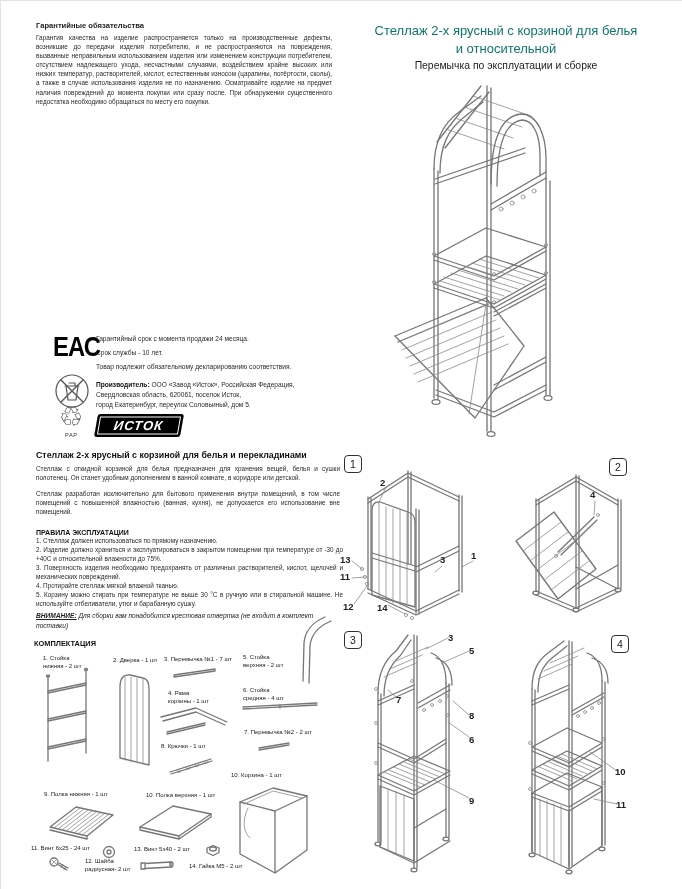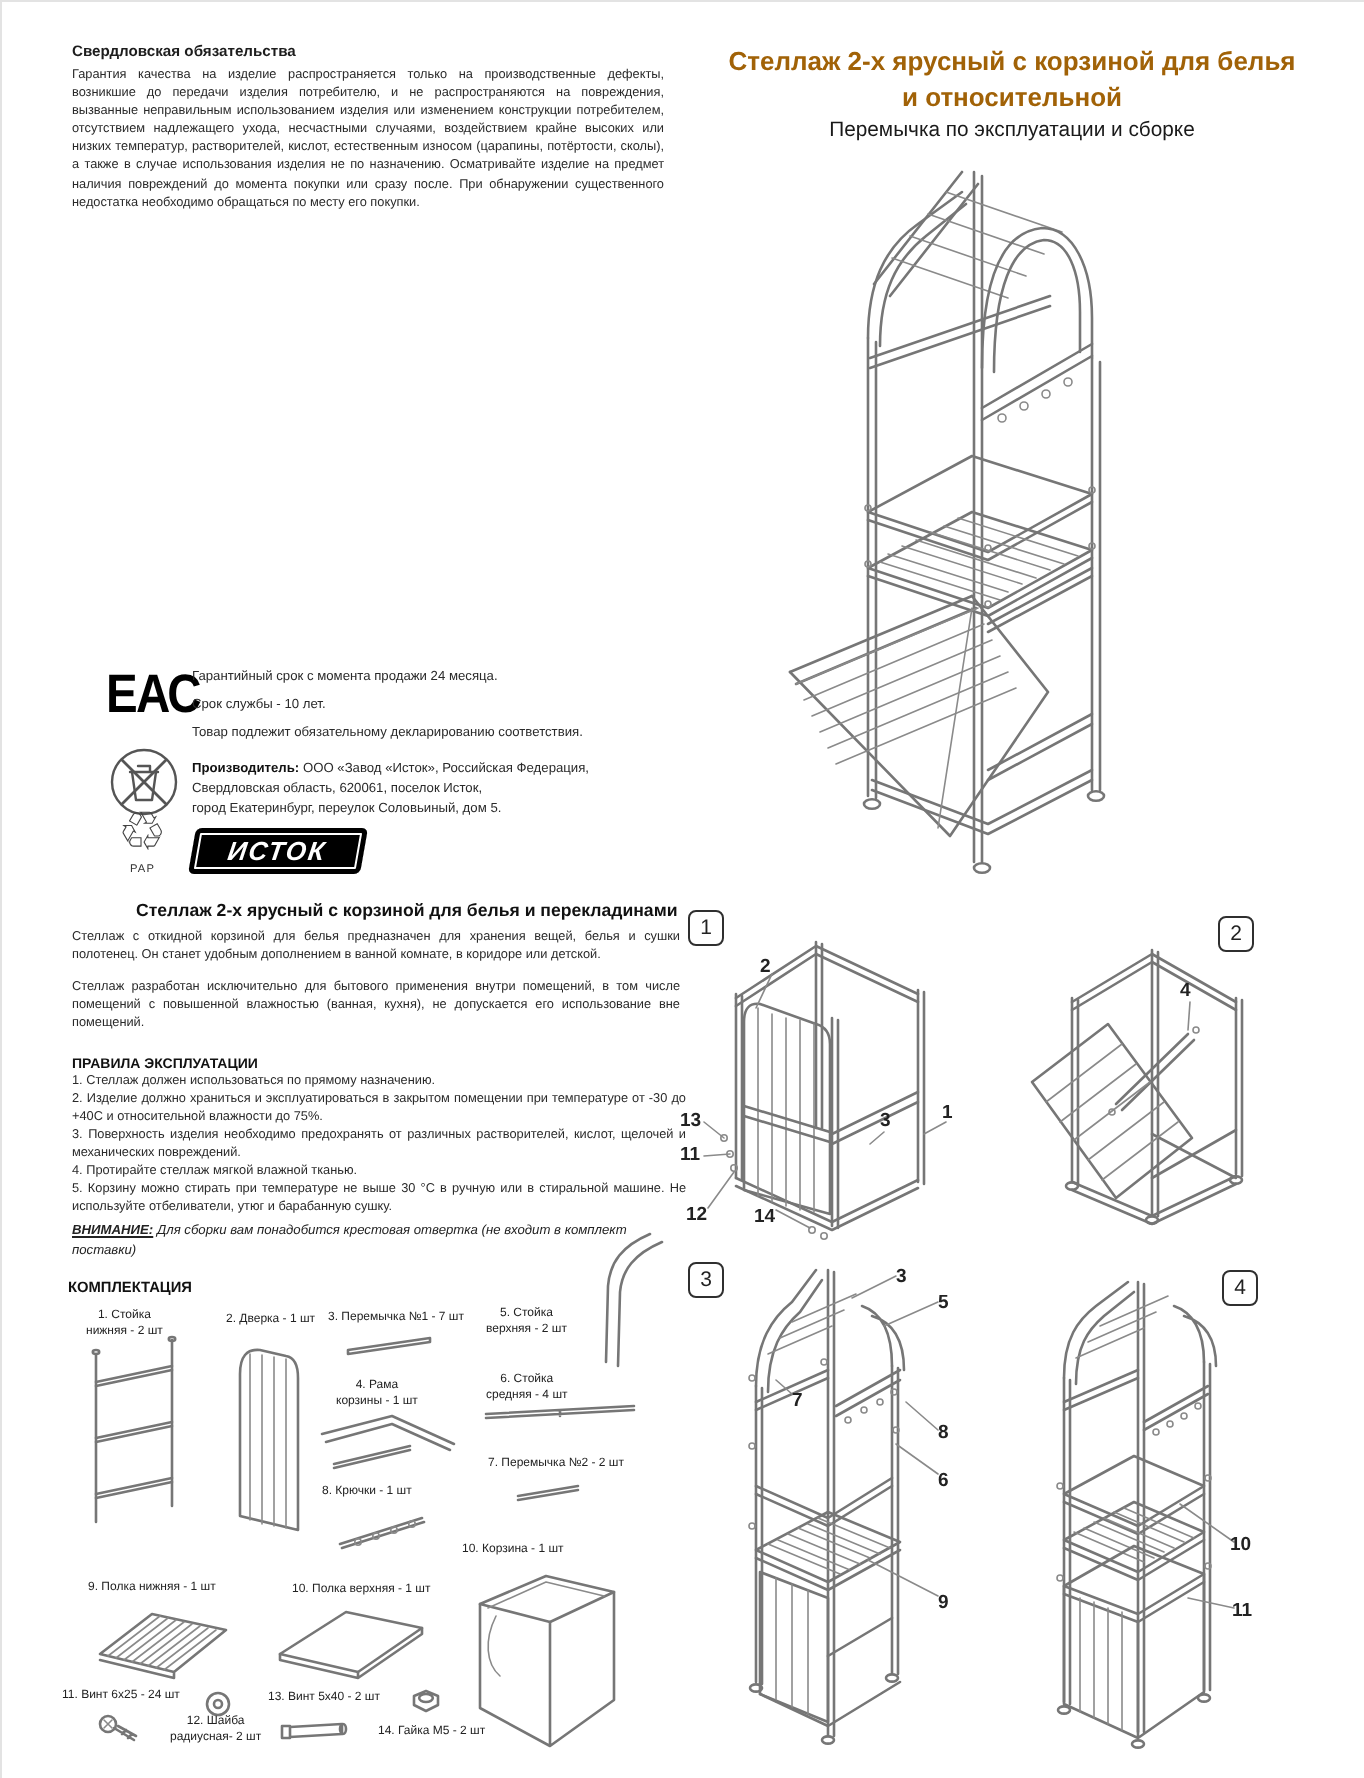--- a/index.html
+++ b/index.html
@@ -4,35 +4,35 @@
 <style>
   html,body{margin:0;padding:0;background:#fff;}
   .page{position:relative;width:682px;height:889px;background:#fff;border:1px solid #e3e3e3;
         font-family:"Liberation Sans","DejaVu Sans",sans-serif;color:#1d1d1d;overflow:hidden;}
   .abs{position:absolute;}
   
   .wr-title{font-size:7.6px;font-weight:bold;margin-bottom:3px;}
   .wr-body{font-size:6.4px;line-height:1.42;text-align:justify;color:#2a2a2a;}
   
   .hdr{width:334px;text-align:center;}
-  .hdr-title{font-size:13px;font-weight:bold;line-height:1.35;color:#a16207;}
+  .hdr-title{font-size:13px;font-weight:normal;line-height:1.35;color:#0f766e;}
   .hdr-sub{font-size:10.4px;margin-top:3px;color:#1a1a1a;}
   
   .eac{font-size:27px;font-weight:bold;letter-spacing:-1px;transform:scaleX(.88);transform-origin:left;color:#000;}
   .cline{font-size:6.6px;color:#2a2a2a;}
   .manu{font-size:6.6px;line-height:1.5;color:#2a2a2a;width:244px;}
   .manu b{font-weight:bold;color:#111;}
   .pre{white-space:pre-line;}
   .recycle{font-size:27px;color:#444;line-height:1;font-family:"DejaVu Sans",sans-serif;}
   .pap{font-size:5.6px;letter-spacing:.6px;color:#333;}
   .istok{width:86px;height:23px;background:#000;border-radius:3px;transform:skewX(-10deg);
          display:flex;align-items:center;justify-content:center;box-shadow:inset 0 0 0 2.5px #000, inset 0 0 0 3.5px #fff;}
   .istok span{color:#fff;font-style:italic;font-weight:bold;font-size:13px;letter-spacing:1px;transform:skewX(2deg);}
   
-  .sec-title{font-size:8.8px;font-weight:bold;color:#111;margin-left:32px;}
+  .sec-title{font-size:8.8px;font-weight:bold;color:#111;}
   .body-p{font-size:6.4px;line-height:1.42;text-align:justify;color:#2a2a2a;margin-top:4px;}
   .rules-title{font-size:7px;font-weight:bold;color:#111;margin-bottom:1px;}
   .rule{font-size:6.4px;line-height:1.4;text-align:justify;color:#2a2a2a;}
   .warning{font-size:6.6px;font-style:italic;line-height:1.5;color:#222;}
   .warning b{font-style:italic;font-weight:bold;text-decoration:underline;}
   
   .parts-title{font-size:7.4px;font-weight:bold;color:#111;}
   .plabel{font-size:6px;line-height:1.35;color:#222;white-space:pre-line;}
   
   svg.draw{stroke:#767676;fill:none;stroke-width:1.3;stroke-linecap:round;stroke-linejoin:round;}
@@ -40,21 +40,21 @@
   svg.draw text{stroke:none;fill:#222;font-family:"Liberation Sans",sans-serif;font-size:9.5px;font-weight:bold;}
   .badge{width:16px;height:16px;border:1.4px solid #2f2f2f;border-radius:4px;display:flex;align-items:center;
          justify-content:center;font-size:10.5px;color:#222;background:#fff;}
 </style>
 </head>
 <body>
 
 <div class="page">
 
   <div class="abs" style="left:35px;top:20px;width:296px;">
-    <div class="wr-title">Свердловская обязательства</div>
+    <div class="wr-title">Гарантийные обязательства</div>
     <div class="wr-body">Гарантия качества на изделие распространяется только на производственные дефекты, возникшие до передачи изделия потребителю, и не распространяются на повреждения, вызванные неправильным использованием изделия или изменением конструкции потребителем, отсутствием надлежащего ухода, несчастными случаями, воздействием крайне высоких или низких температур, растворителей, кислот, естественным износом (царапины, потёртости, сколы), а также в случае использования изделия не по назначению. Осматривайте изделие на предмет наличия повреждений до момента покупки или сразу после. При обнаружении существенного недостатка необходимо обращаться по месту его покупки.</div>
   </div>
 
   <div class="abs hdr" style="left:338px;top:21px;">
     <div class="hdr-title">
       <div>Стеллаж 2-х ярусный с корзиной для белья</div>
       <div>и относительной</div>
     </div>
     <div class="hdr-sub">Перемычка по эксплуатации и сборке</div>
   </div>
@@ -147,21 +147,21 @@
     <div class="rule">2. Изделие должно храниться и эксплуатироваться в закрытом помещении при температуре от -30 до +40С и относительной влажности до 75%.</div>
     <div class="rule">3. Поверхность изделия необходимо предохранять от различных растворителей, кислот, щелочей и механических повреждений.</div>
     <div class="rule">4. Протирайте стеллаж мягкой влажной тканью.</div>
     <div class="rule">5. Корзину можно стирать при температуре не выше 30 °С в ручную или в стиральной машине. Не используйте отбеливатели, утюг и барабанную сушку.</div>
   </div>
 
   <div class="abs warning" style="left:35px;top:610px;width:307px;">
     <b>ВНИМАНИЕ:</b><span> Для сборки вам понадобится крестовая отвертка (не входит в комплект поставки)</span>
   </div>
 
-  <div class="abs" style="left:30px;top:634px;width:318px;height:255px;text-align:center;">
+  <div class="abs" style="left:30px;top:634px;width:318px;height:255px;">
     <div class="abs parts-title" style="left:3px;top:4px;">КОМПЛЕКТАЦИЯ</div>
 
     <div class="abs plabel" style="left:12px;top:19px;">1. Стойка
 нижняя - 2 шт</div>
     <svg class="abs draw" style="left:10px;top:32px;" width="54" height="98" viewBox="0 0 54 98">
       <path d="M7,10 V94 M45,3 V86"></path>
       <path d="M7,24 L45,16 M7,26 L45,18 M7,52 L45,44 M7,54 L45,46 M7,80 L45,72 M7,82 L45,74"></path>
       <ellipse cx="7" cy="9" rx="1.6" ry="1"></ellipse>
         <ellipse cx="45" cy="2.5" rx="1.6" ry="1"></ellipse>
     </svg>

